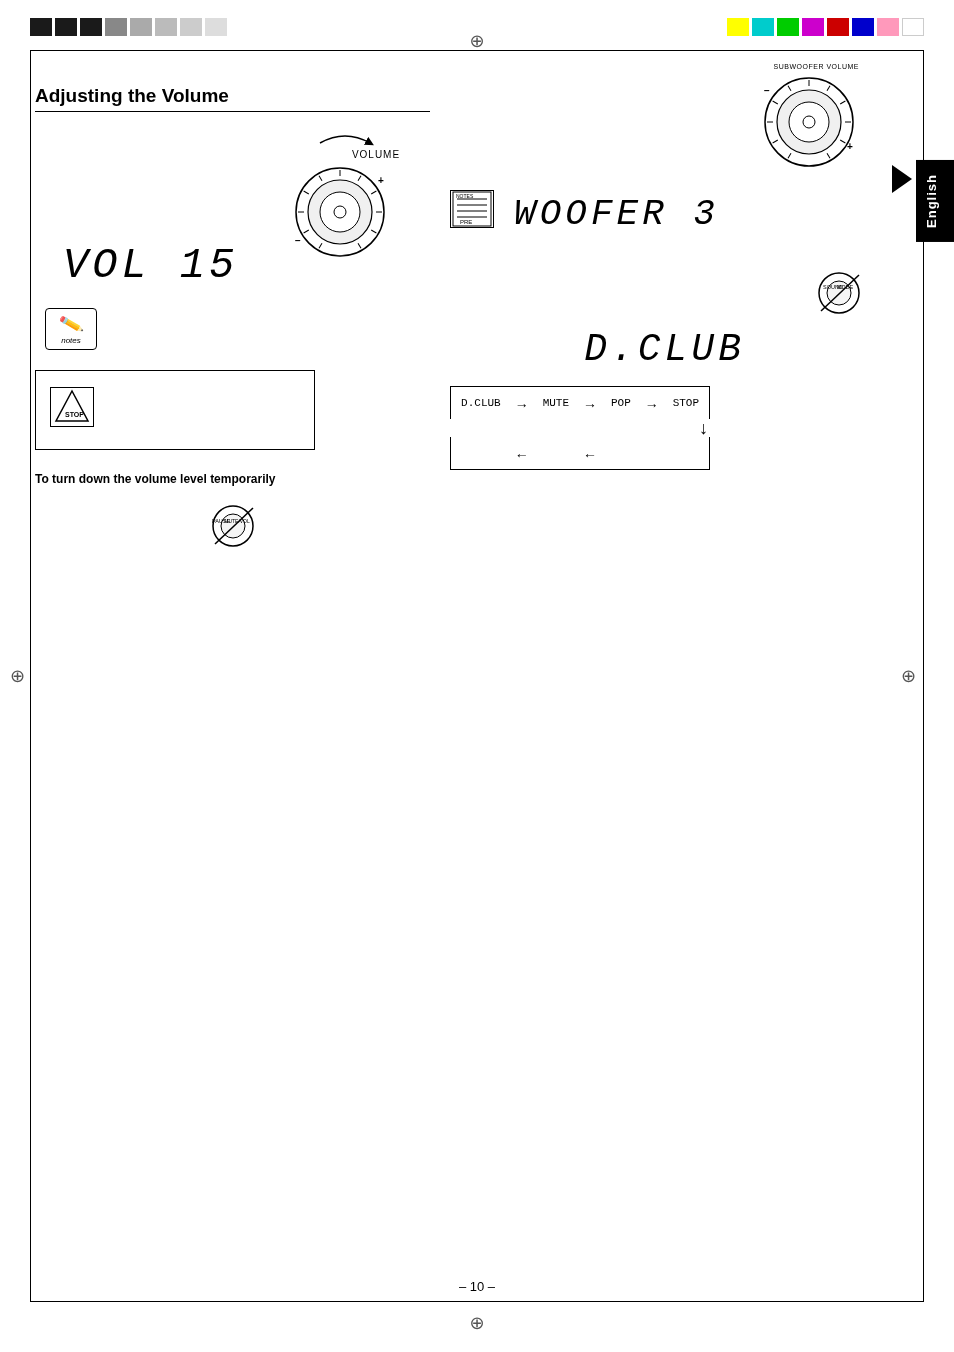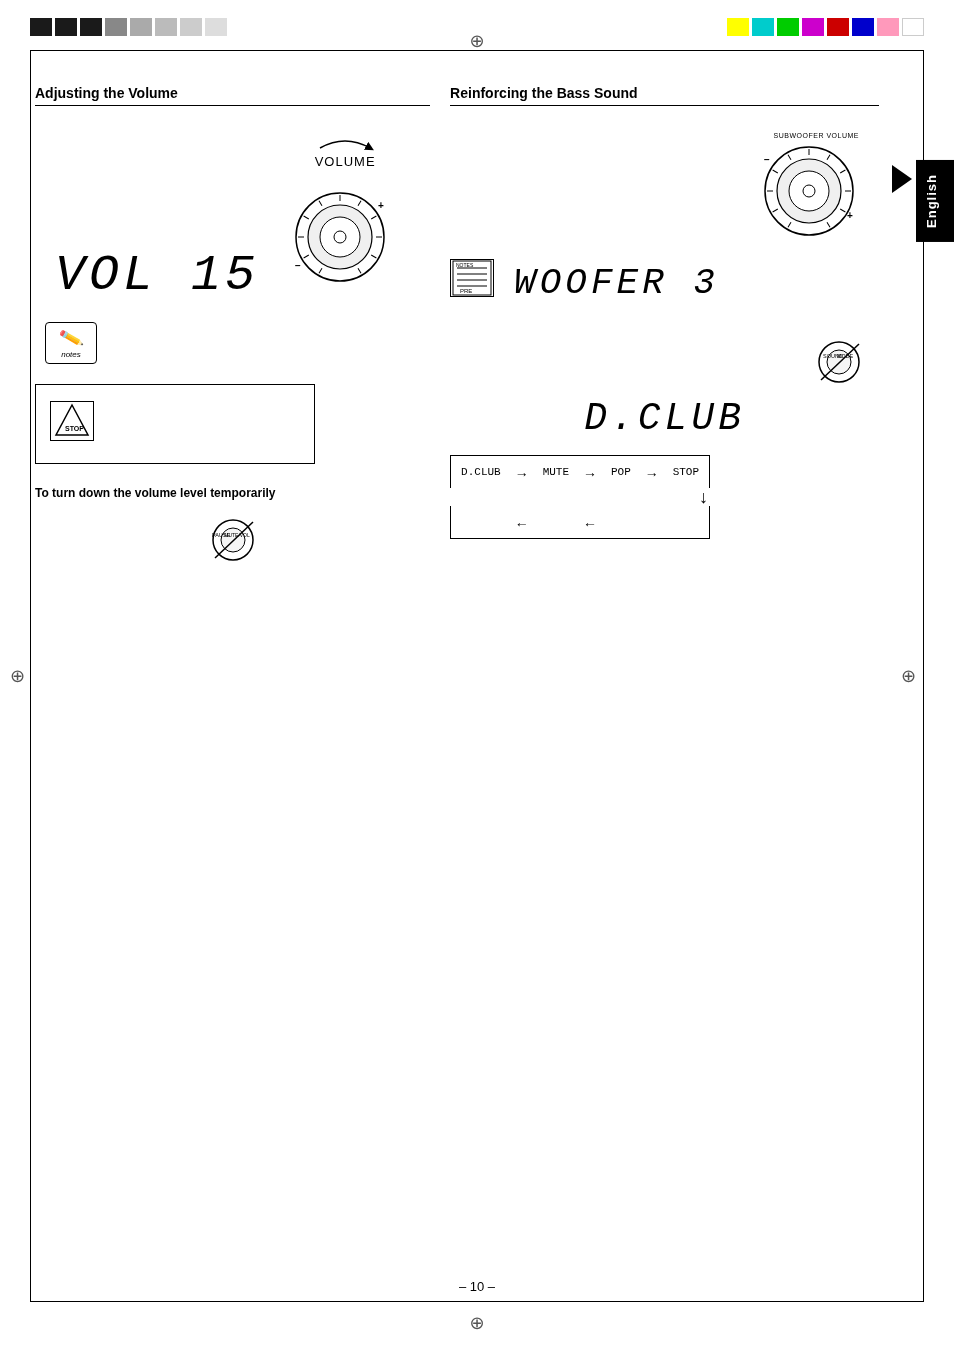--- a/index.html
+++ b/index.html
@@ -121,57 +121,57 @@
       position: relative;
     }
     .col-right {
       width: 52%;
       padding-left: 10px;
       position: relative;
     }
 
     
     .section-heading {
-      font-size: 14px;
+      font-size: 19px;
       font-weight: bold;
       border-bottom: 1.5px solid #000;
       padding-bottom: 4px;
       margin-top: 30px;
-      margin-bottom: 26px;
+      margin-bottom: 15px;
     }
 
     
     .volume-area {
       display: flex;
       justify-content: flex-end;
       margin-top: 10px;
       margin-right: 30px;
       position: relative;
     }
 
     .knob-container {
       position: relative;
       width: 110px;
       height: 100px;
     }
     .knob-label {
-      font-size: 13px;
-      text-align: center;
+      font-size: 10px;
+      text-align: right;
       letter-spacing: 1px;
-      margin-bottom: 18px;
+      margin-bottom: 2px;
     }
 
     
     .vol-display {
-      font-size: 50px;
+      font-size: 42px;
       font-family: 'Courier New', monospace;
       font-style: italic;
       letter-spacing: 4px;
       margin-top: 15px;
-      margin-left: 20px;
+      margin-left: 28px;
     }
 
     
     .notes-area {
       display: flex;
       align-items: center;
       margin-top: 18px;
       margin-left: 10px;
     }
     .notes-icon {
@@ -496,21 +496,20 @@
           <text x="18" y="27" font-size="5.5" text-anchor="middle">PAUSE</text>
           <text x="34" y="27" font-size="5" text-anchor="middle">MUTE/VOL</text>
 
           <line x1="12" y1="48" x2="50" y2="12" stroke="#000" stroke-width="1.5"></line>
         </svg>
       </div>
     </div>
 
     <div class="col-right">
 
-      <div class="section-heading">Reinforcing the Bass Sound</div>
 
       <div class="sub-knob-area">
         <div class="sub-knob-label">SUBWOOFER
 VOLUME</div>
         <svg width="100" height="100" viewBox="0 0 100 100">
           <circle cx="50" cy="50" r="44" stroke="#000" stroke-width="1.5" fill="white"></circle>
           <g stroke="#000" stroke-width="1">
             <line x1="50" y1="8" x2="50" y2="14" transform="rotate(-150 50 50)"></line>
             <line x1="50" y1="8" x2="50" y2="14" transform="rotate(-120 50 50)"></line>
             <line x1="50" y1="8" x2="50" y2="14" transform="rotate(-90 50 50)"></line>

